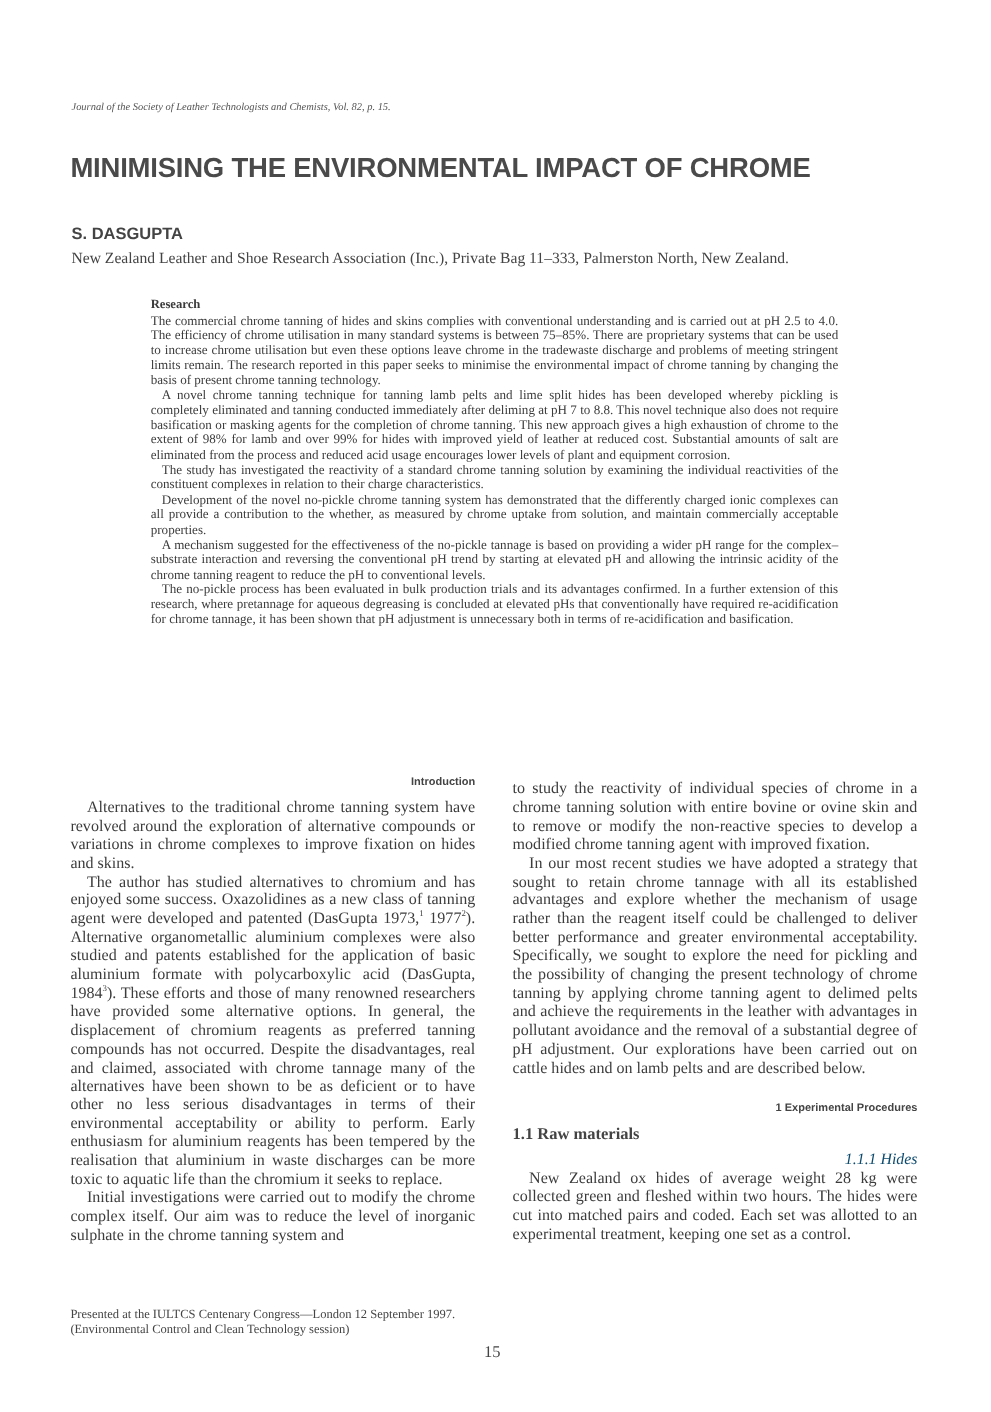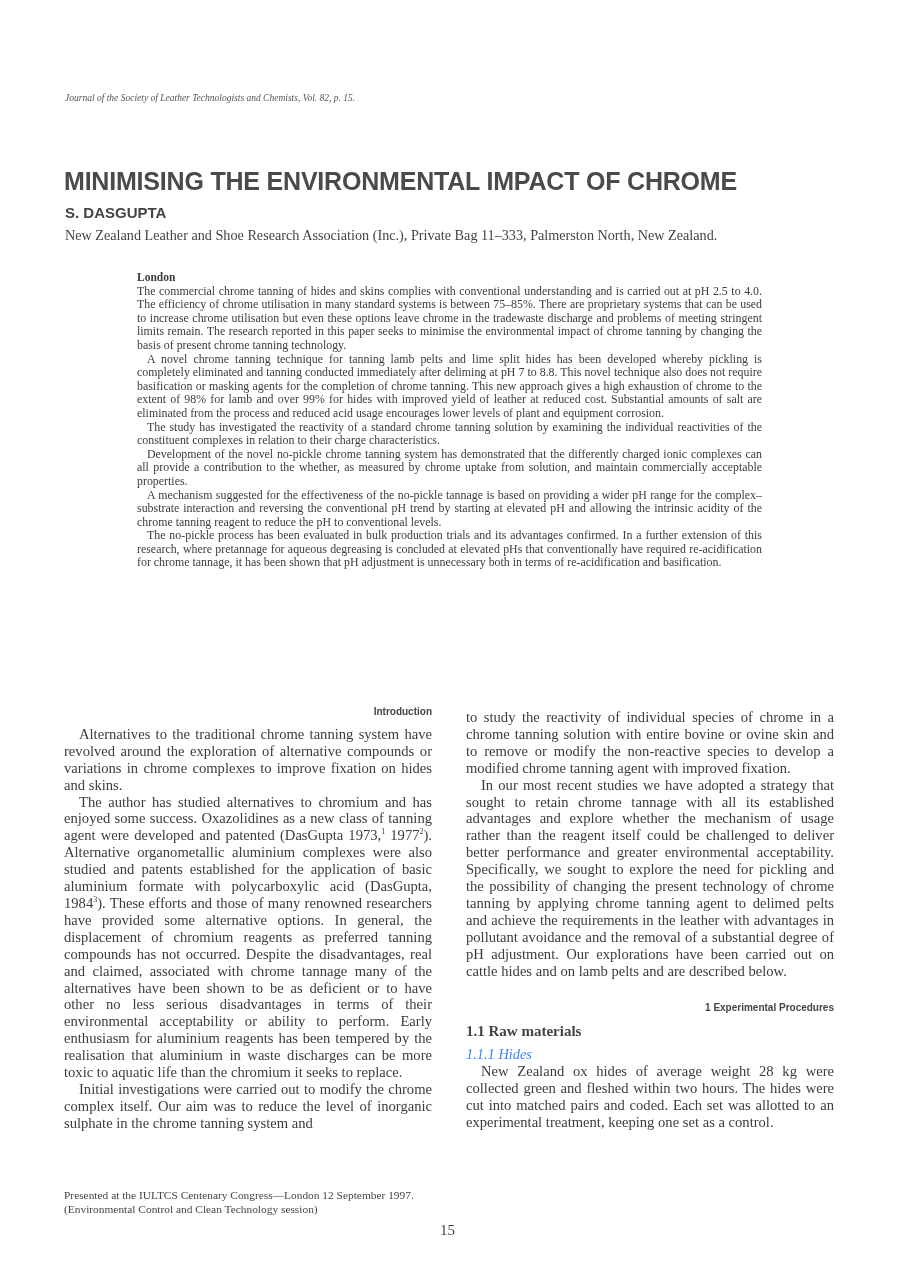--- a/index.html
+++ b/index.html
@@ -5,21 +5,21 @@
   html, body { margin: 0; padding: 0; background: #ffffff; }
   body { width: 901px; height: 1284px; position: relative; overflow: hidden; color: #3a3a3a; }
   .page { position: absolute; left: 0; top: 12px; width: 901px; height: 1284px; }
   .journal-line {
     position: absolute; left: 65px; top: 81px;
     font-family: "Liberation Serif", serif; font-style: italic; font-size: 9.5px; color: #555;
   }
   .title {
     position: absolute; left: 64px; top: 127px; width: 790px;
     font-family: "Liberation Sans", sans-serif; font-weight: bold; font-size: 25px; line-height: 28px;
-    color: #4a4a4a; letter-spacing: -0.2px; margin-top: 28px;
+    color: #4a4a4a; letter-spacing: -0.2px;
   }
   .author {
     position: absolute; left: 65px; top: 192px;
     font-family: "Liberation Sans", sans-serif; font-weight: bold; font-size: 15px; color: #444;
   }
   .affiliation {
     position: absolute; left: 65px; top: 215px; width: 800px;
     font-family: "Liberation Serif", serif; font-size: 14.2px; color: #444;
   }
   .summary {
@@ -41,22 +41,22 @@
   .col p.noindent { text-indent: 0; }
   .h-sans {
     font-family: "Liberation Sans", sans-serif; font-weight: bold; font-size: 10px; color: #444;
     margin: 0 0 5px 0; text-align: right;
   }
   .h-sub {
     font-family: "Liberation Serif", serif; font-weight: bold; font-size: 15px; color: #444;
     margin: 7px 0 6px 0; text-align: left;
   }
   .h-subsub {
-    font-family: "Liberation Serif", serif; font-style: italic; font-size: 14.4px; color: #3b82f6;
-    margin: 0; text-align: left;
+    font-family: "Liberation Serif", serif; font-style: italic; font-size: 14.4px; color: #0c4a6e;
+    margin: 0; text-align: right;
   }
   .sec1 { margin-top: 20px; margin-left: 29px; }
   .footnote {
     position: absolute; left: 64px; top: 1177px; width: 370px;
     font-family: "Liberation Serif", serif; font-size: 11.4px; line-height: 13.5px; color: #444;
   }
   .page-number {
     position: absolute; left: 440px; top: 1210px;
     font-family: "Liberation Serif", serif; font-size: 15px; color: #444;
   }
@@ -69,21 +69,21 @@
   <div class="journal-line">Journal of the Society of Leather Technologists and Chemists, Vol. 82, p. 15.</div>
 
   <div class="title">
     <div>MINIMISING THE ENVIRONMENTAL IMPACT OF CHROME</div>
   </div>
 
   <div class="author">S. DASGUPTA</div>
   <div class="affiliation">New Zealand Leather and Shoe Research Association (Inc.), Private Bag 11–333, Palmerston North, New Zealand.</div>
 
   <div class="summary">
-    <div class="summary-heading">London</div>
+    <div class="summary-heading">Research</div>
     <p class="first">The commercial chrome tanning of hides and skins complies with conventional understanding and is carried out at pH 2.5 to 4.0. The efficiency of chrome utilisation in many standard systems is between 75–85%. There are proprietary systems that can be used to increase chrome utilisation but even these options leave chrome in the tradewaste discharge and problems of meeting stringent limits remain. The research reported in this paper seeks to minimise the environmental impact of chrome tanning by changing the basis of present chrome tanning technology.</p>
     <p>A novel chrome tanning technique for tanning lamb pelts and lime split hides has been developed whereby pickling is completely eliminated and tanning conducted immediately after deliming at pH 7 to 8.8. This novel technique also does not require basification or masking agents for the completion of chrome tanning. This new approach gives a high exhaustion of chrome to the extent of 98% for lamb and over 99% for hides with improved yield of leather at reduced cost. Substantial amounts of salt are eliminated from the process and reduced acid usage encourages lower levels of plant and equipment corrosion.</p>
     <p>The study has investigated the reactivity of a standard chrome tanning solution by examining the individual reactivities of the constituent complexes in relation to their charge characteristics.</p>
     <p>Development of the novel no-pickle chrome tanning system has demonstrated that the differently charged ionic complexes can all provide a contribution to the whether, as measured by chrome uptake from solution, and maintain commercially acceptable properties.</p>
     <p>A mechanism suggested for the effectiveness of the no-pickle tannage is based on providing a wider pH range for the complex–substrate interaction and reversing the conventional pH trend by starting at elevated pH and allowing the intrinsic acidity of the chrome tanning reagent to reduce the pH to conventional levels.</p>
     <p>The no-pickle process has been evaluated in bulk production trials and its advantages confirmed. In a further extension of this research, where pretannage for aqueous degreasing is concluded at elevated pHs that conventionally have required re-acidification for chrome tannage, it has been shown that pH adjustment is unnecessary both in terms of re-acidification and basification.</p>
   </div>
 
   <div class="col col-left">
     <div class="h-sans">Introduction</div>

